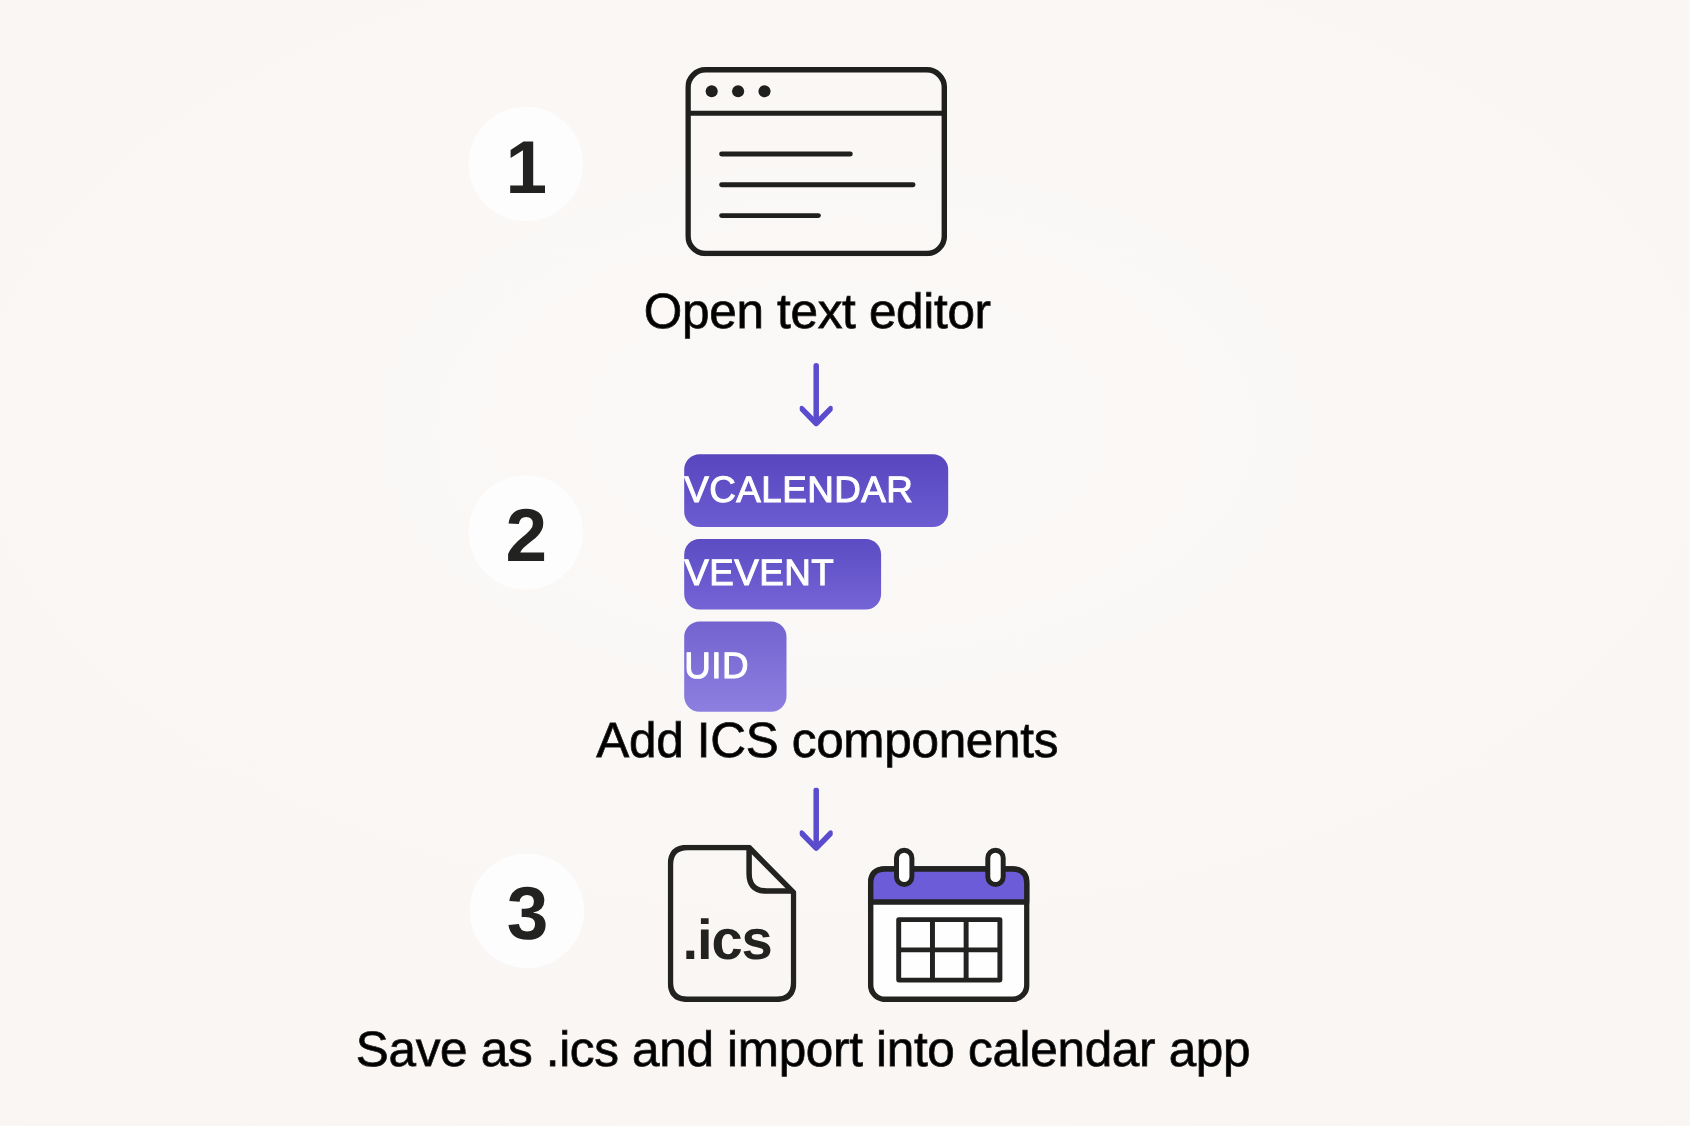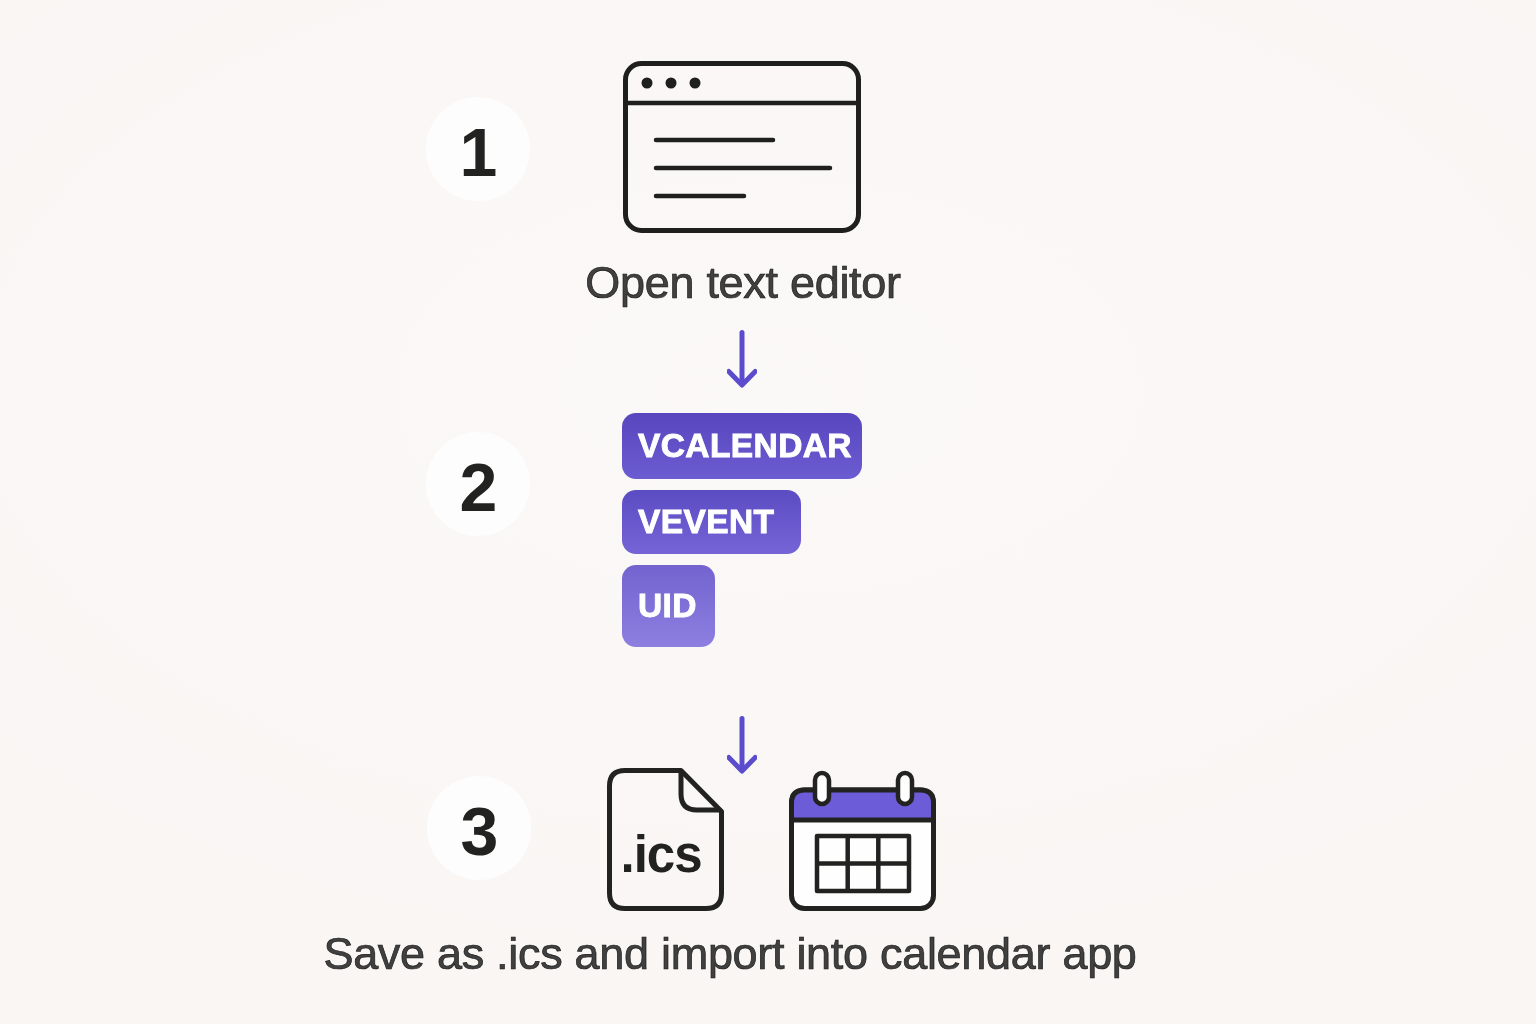--- a/index.html
+++ b/index.html
@@ -25,34 +25,34 @@
     padding-top: 6px;
     letter-spacing: -1px;
   }
   .caption {
     position: absolute;
     transform: translateX(-50%);
     font-size: 45px;
     line-height: 1;
     font-weight: 400;
     letter-spacing: -0.3px;
-    color: #404040;
+    color: #000000;
     -webkit-text-stroke: 0.7px #1b1b1a;
     white-space: nowrap;
   }
   .arrow { position: absolute; width: 30px; height: 58px; }
 
   .badges { position: absolute; left: 622px; top: 413px; display: flex; flex-direction: column; gap: 11px; }
   .badge {
     border-radius: 14px;
     color: #ffffff;
     display: flex; align-items: center;
-    padding-left: 16px;
+    padding-left: 0;
     font-size: 33.5px;
-    font-weight: 700;
+    font-weight: 400;
     letter-spacing: 0.4px;
     -webkit-text-stroke: 0.9px #ffffff;
   }
   .badge-0 { width: 240px; height: 66px; background: linear-gradient(180deg, #5746bd 0%, #6c5cd2 100%); }
   .badge-1 { width: 179px; height: 64px; background: linear-gradient(180deg, #5c4cc3 0%, #7464d6 100%); }
   .badge-2 { width: 93px;  height: 82px; background: linear-gradient(180deg, #7263cf 0%, #8d7fe0 100%); }
 
   .icon-abs { position: absolute; }
 
   .ics-label {
@@ -102,20 +102,21 @@
       <span>VCALENDAR</span>
     </div>
     <div class="badge badge-1">
       <span>VEVENT</span>
     </div>
     <div class="badge badge-2">
       <span>UID</span>
     </div>
   </div>
 
+  <div class="caption" style="left:752px; top:650px;">Add ICS components</div>
 
   <svg class="arrow" style="left:727px; top:716px;" viewBox="0 0 30 58">
     <path d="M15 2.5 V 51" fill="none" stroke="#5a4ccd" stroke-width="5" stroke-linecap="round"></path>
     <path d="M1.8 41.5 L15 55 L28.2 41.5" fill="none" stroke="#5a4ccd" stroke-width="5" stroke-linecap="round" stroke-linejoin="round"></path>
   </svg>
 
   <div class="step-circle" style="left:427px; top:776px;">
     <span class="step-number">3</span>
   </div>
 

